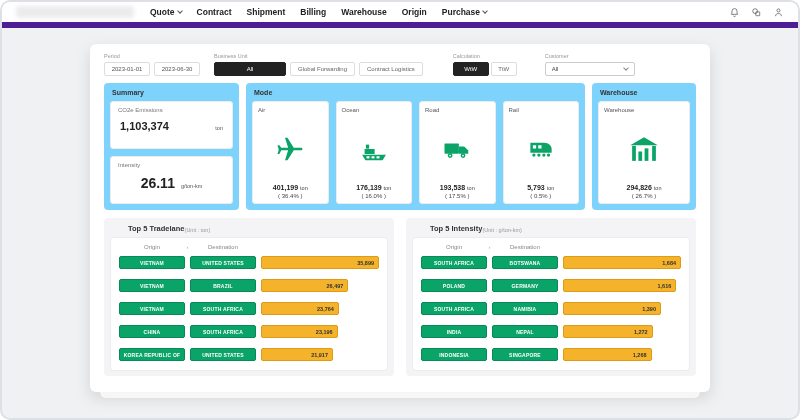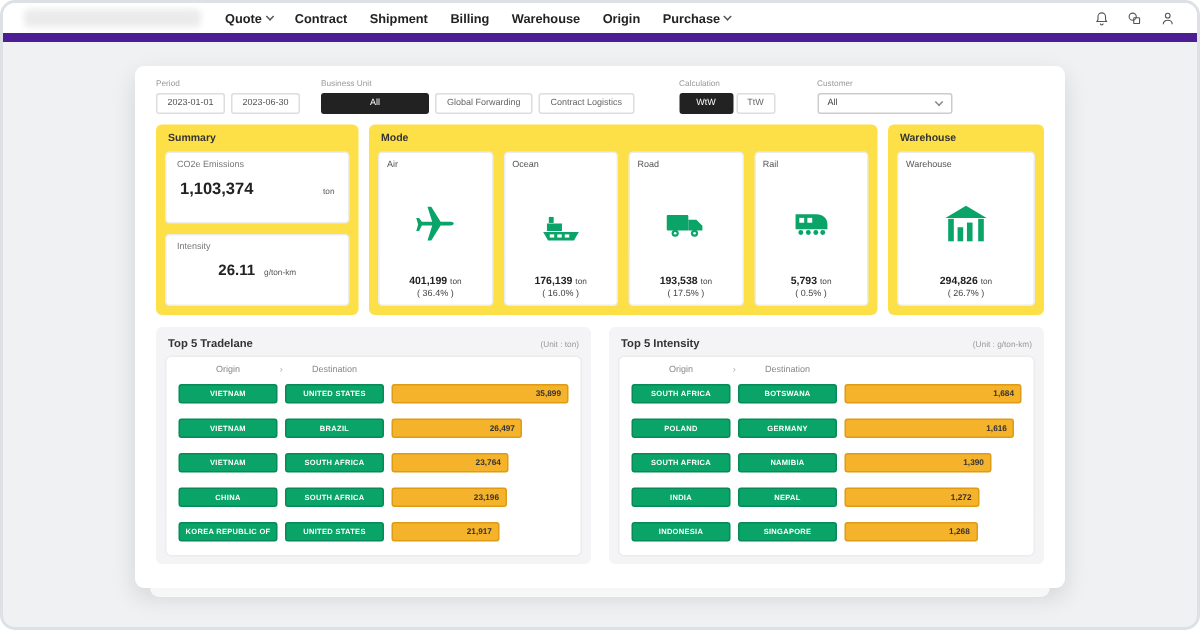--- a/index.html
+++ b/index.html
@@ -34,44 +34,44 @@
          border-radius:2px; padding:0 7px; display:flex; align-items:center; cursor:pointer; }
   .btn.dark { background:#222; border-color:#222; color:#fff; justify-content:center; }
   .btn.w-all { width:72px; } .btn.w-wtw { width:36px; } .btn.w-ttw { width:26px; justify-content:center; }
   .f-bu { margin-left:14px; } .f-calc { margin-left:30px; } .f-cust { margin-left:28px; }
   .select { width:90px; height:14px; border:1px solid #ccc; border-radius:2px; display:flex;
             align-items:center; justify-content:space-between; padding:0 6px; font-size:6px;
             color:#444; cursor:pointer; }
   .select .chev { border-color:#888; }
   
   .panels { display:flex; gap:7px; margin-top:7px; }
-  .panel { background:#fde047; border-radius:4px; padding:6px; height:127px; }
+  .panel { background:#7dd3fc; border-radius:4px; padding:6px; height:127px; }
   .panel-title { font-size:7px; font-weight:bold; color:#333; margin:0 0 5px 2px; }
   .p-summary { width:135px; } .p-mode { flex:1; } .p-warehouse { width:104px; }
   .sum-card { background:#fff; border:1px solid #ececec; border-radius:3px; height:48px;
               padding:5px 7px; margin-bottom:7px; }
   .sum-label { font-size:6px; color:#777; margin-bottom:7px; }
   .sum-values { display:flex; align-items:baseline; justify-content:space-between; padding:0 2px; }
   .sum-values.center { justify-content:center; gap:6px; }
   .sum-num { font-size:11px; font-weight:bold; color:#222; }
-  .sum-num.sm { font-size:10px; }
+  .sum-num.sm { font-size:14px; }
   .sum-unit { font-size:5.5px; color:#555; }
   .mode-cards { display:flex; gap:7px; }
   .m-card { flex:1; background:#fff; border:1px solid #ececec; border-radius:3px; height:103px;
             padding:5px 5px 4px; display:flex; flex-direction:column; }
   .m-label { font-size:6px; color:#555; }
   .m-icon { flex:1; display:flex; align-items:center; justify-content:center; }
   .m-icon svg { width:30px; height:30px; fill:#0aa368; }
   .m-value { text-align:center; font-size:7px; color:#222; font-weight:bold; }
   .m-value .u { font-size:5.5px; font-weight:normal; color:#444; margin-left:2px; }
   .m-share { text-align:center; font-size:6px; color:#444; margin-top:2px; }
   
   .charts { display:flex; gap:12px; margin-top:8px; }
   .chart-panel { flex:1; background:#f4f4f6; border-radius:4px; padding:6px; height:158px; }
-  .chart-head { display:flex; justify-content:space-between; align-items:flex-end; margin:0 2px 4px; }
+  .chart-head { display:flex; align-items:flex-end; margin:0 18px 4px; }
   .chart-title { font-size:7.5px; font-weight:bold; color:#333; }
   .chart-unit { font-size:5.5px; color:#999; }
   .chart-card { background:#fff; border:1px solid #ececec; border-radius:4px; padding:6px 8px;
                 height:134px; }
   .cols-head { display:flex; align-items:center; font-size:6px; color:#888; margin-bottom:6px; }
   .h-col { width:66px; text-align:center; }
   .h-sep { width:5px; text-align:center; font-size:6px; color:#aaa; }
   .c-row { display:flex; gap:5px; height:13px; margin-bottom:10px; }
   .badge { width:66px; background:#0aa368; border:1px solid #078a57; border-radius:2px;
            color:#fff; font-size:5px; font-weight:bold; display:flex; align-items:center;

